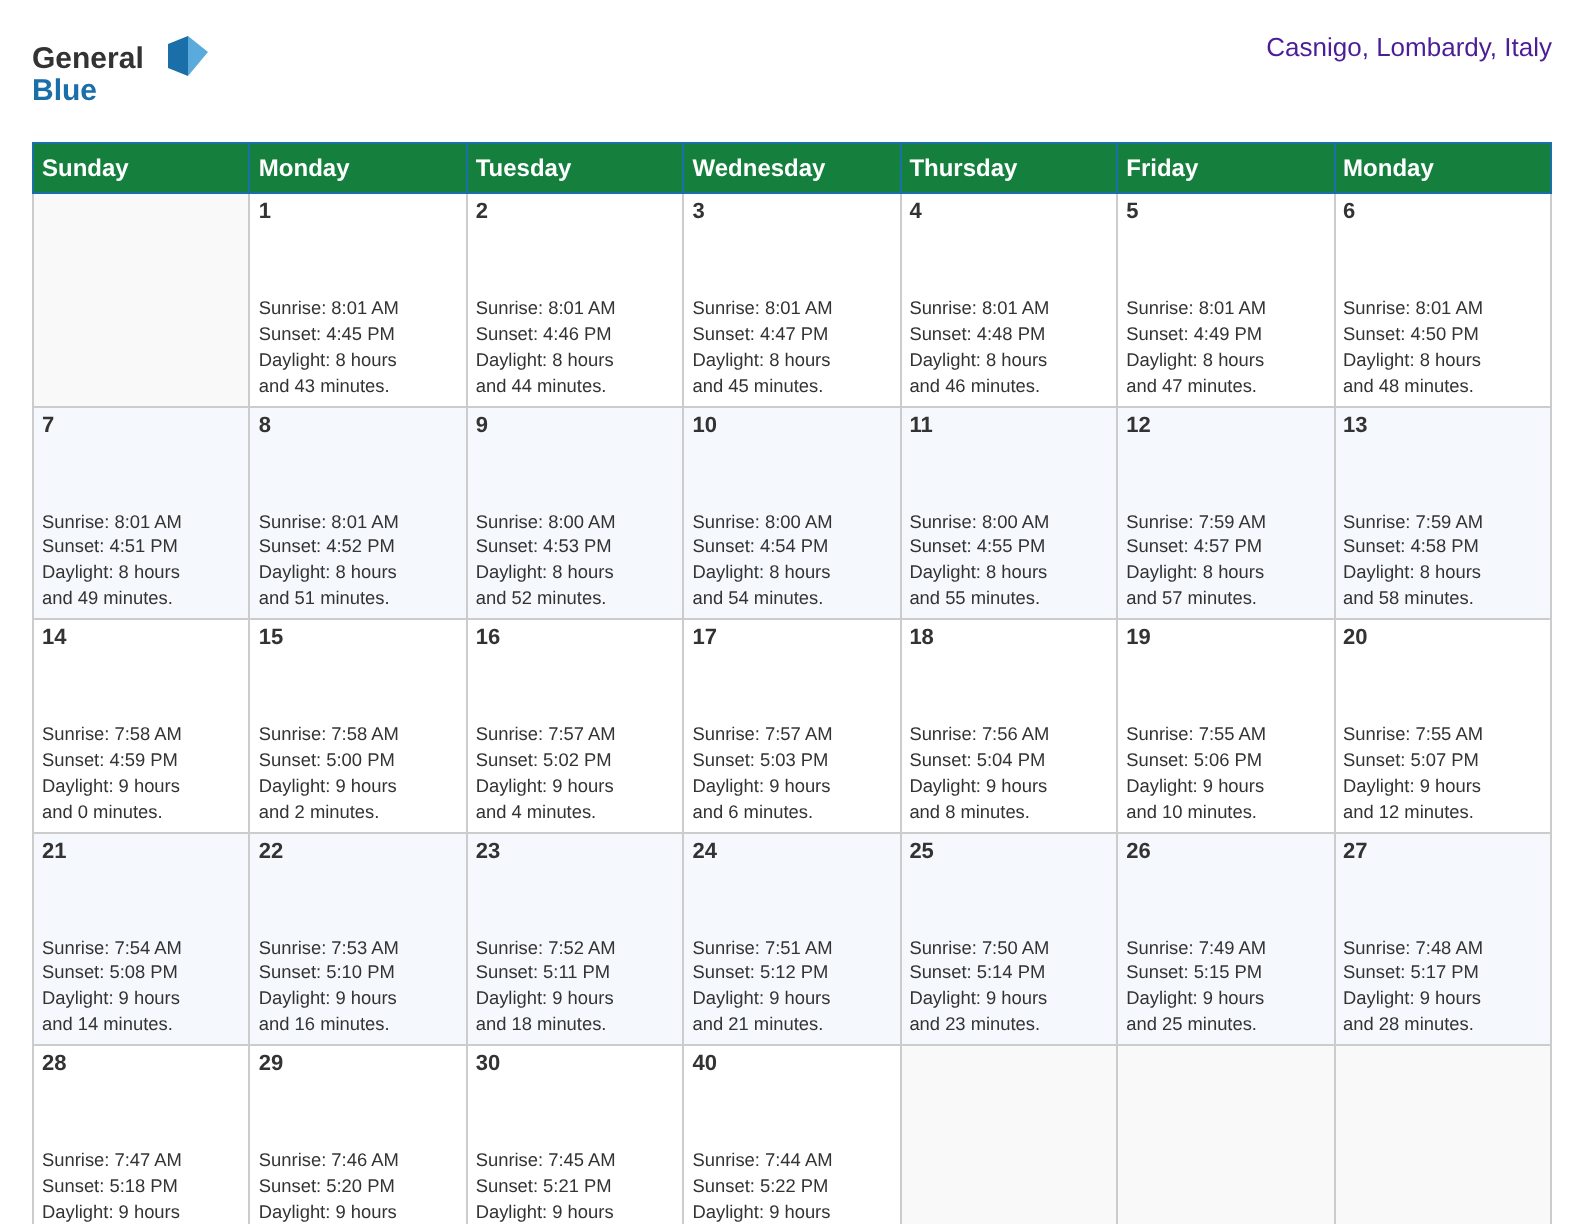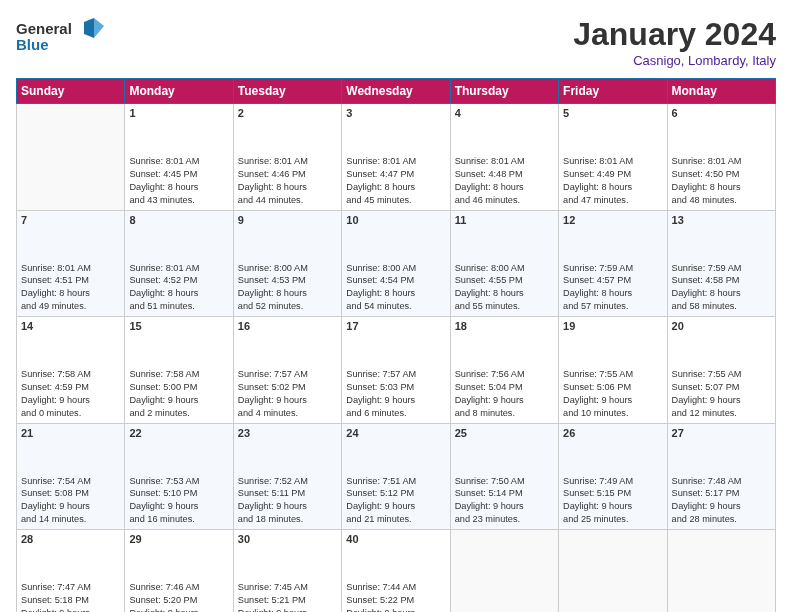--- a/index.html
+++ b/index.html
@@ -38,21 +38,21 @@
     .location {
       font-size: 13px;
       color: #4c1d95;
     }
     table {
       width: 100%;
       border-collapse: collapse;
       table-layout: fixed;
     }
     th {
-      background-color: #be185d;
+      background-color: #15803d;
       color: #fff;
       font-size: 12px;
       font-weight: bold;
       padding: 5px 4px;
       text-align: left;
       border: 1px solid #1a6fa8;
     }
     td {
       vertical-align: top;
       padding: 3px 4px;
@@ -89,21 +89,20 @@
       <div>
         <svg width="90" height="40" viewBox="0 0 90 40">
           <text x="0" y="18" font-family="Arial" font-size="15" font-weight="bold" fill="#333">General</text>
           <text x="0" y="34" font-family="Arial" font-size="15" font-weight="bold" fill="#1a6fa8">Blue</text>
           <polygon points="68,6 78,2 78,22 68,18" fill="#1a6fa8"></polygon>
           <polygon points="78,2 88,10 78,22" fill="#5aabdb"></polygon>
         </svg>
       </div>
     </div>
     <div class="title-section">
-      <div class="month-title">January 2024</div>
       <div class="location">Casnigo, Lombardy, Italy</div>
     </div>
   </div>
 
   <table>
     <thead>
       <tr>
       <th>Sunday</th>
           <th>Monday</th>
           <th>Tuesday</th>

